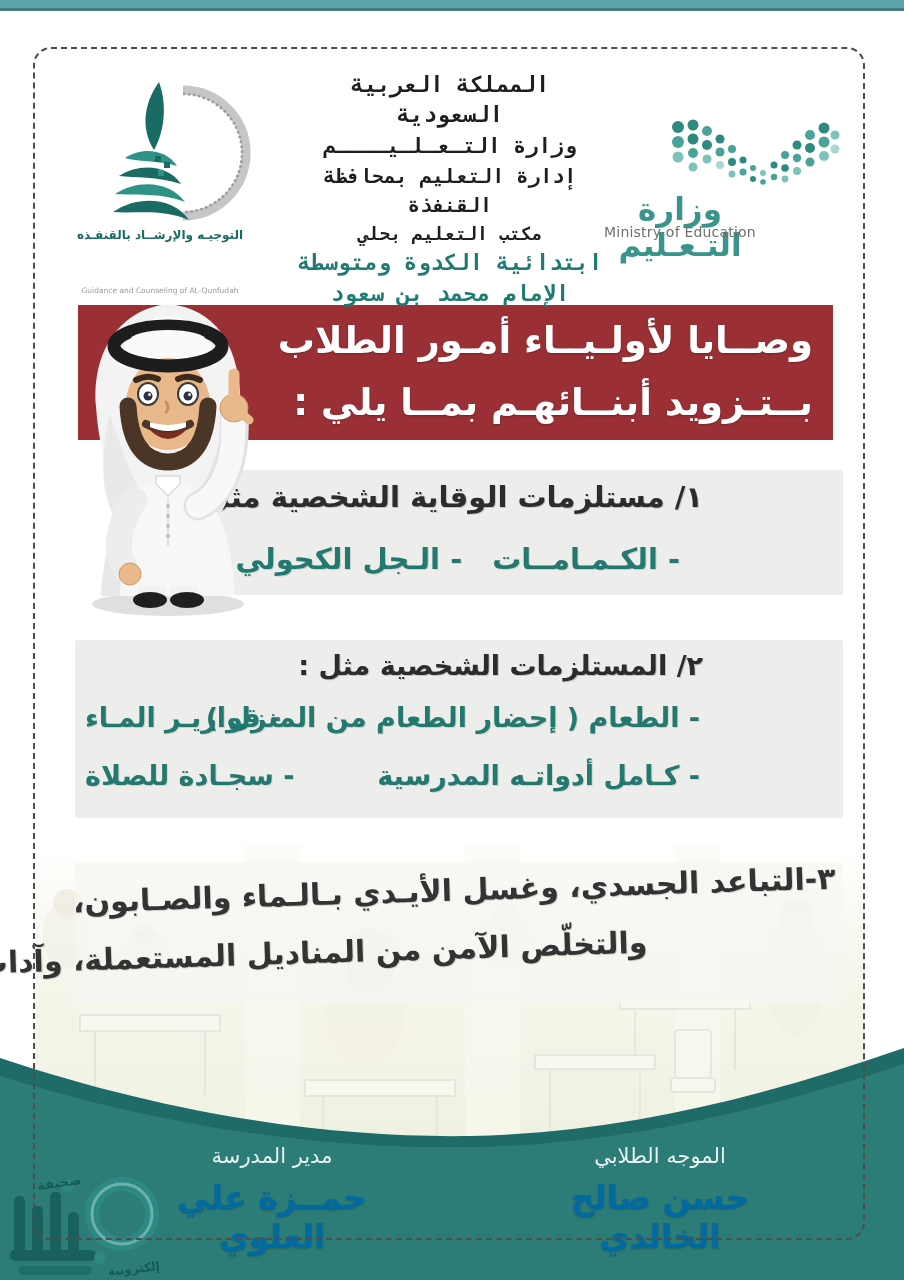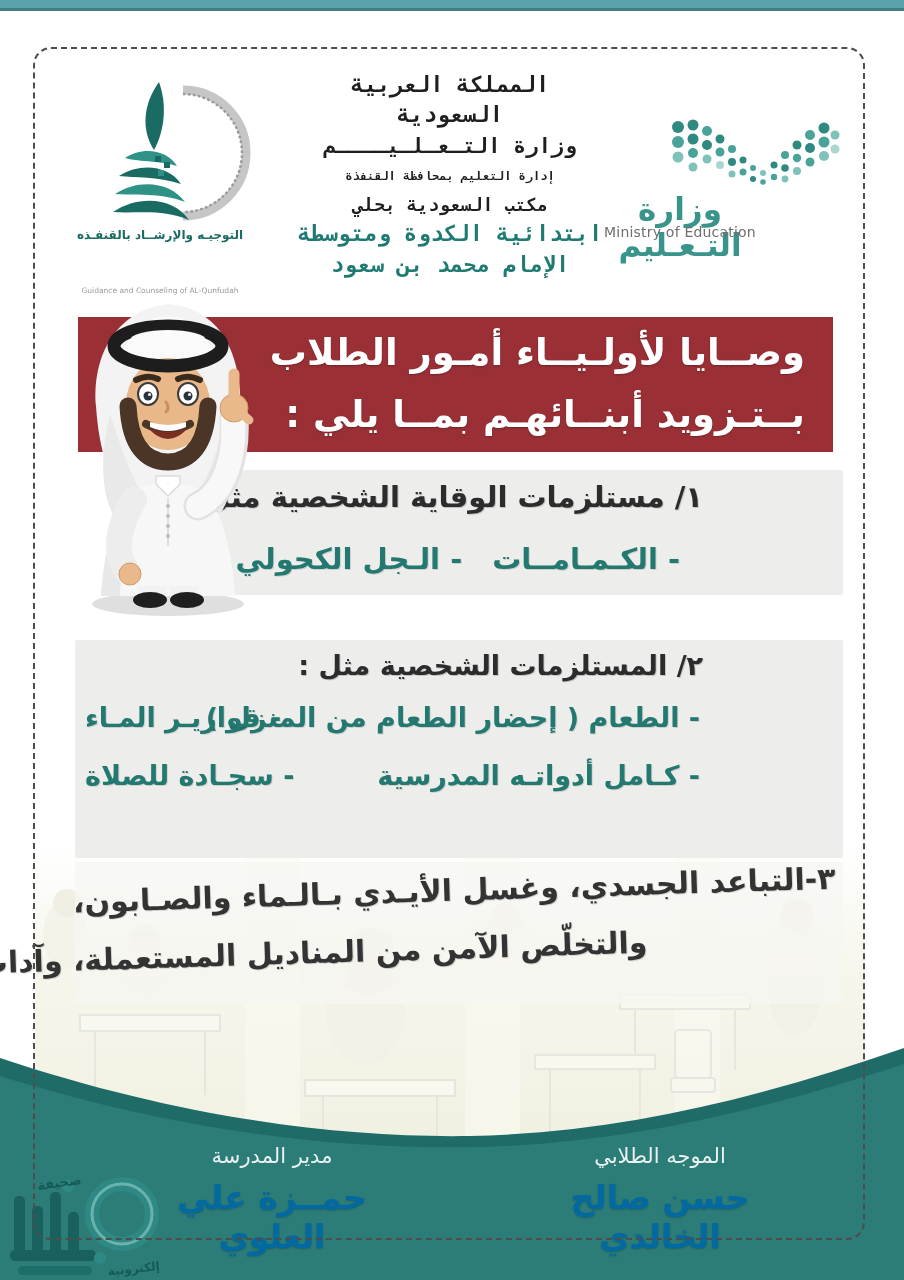--- a/index.html
+++ b/index.html
@@ -18,44 +18,44 @@
   .page{position:relative;width:904px;height:1280px;background:#ffffff;overflow:hidden;margin:0 auto;}
 
   .topbar{position:absolute;left:0;top:0;width:904px;height:11px;background:var(--bar-teal);border-bottom:3px solid #457e82;z-index:6;}
   .frame{position:absolute;left:33px;top:47px;width:832px;height:1193px;border:2px dashed #4d4d4d;border-radius:18px;z-index:5;pointer-events:none;}
 
   
   .gov{position:absolute;left:295px;top:72px;width:310px;text-align:center;z-index:2;color:#1e1e1e;font-weight:bold;font-family:Liberation Mono, monospace;}
   .gov div{direction:rtl;}
   .g1{font-size:22px;line-height:30px;}
   .g2{font-size:21px;line-height:31px;}
-  .g3{font-size:12px;line-height:29px;text-align:center;}
+  .g3{font-size:20px;line-height:29px;text-align:center;}
   .g4{font-size:18px;line-height:28px;}
   .g5,.g6{font-size:22px;line-height:31px;color:var(--school-teal);}
 
   .moe{position:absolute;left:575px;top:105px;width:290px;z-index:2;}
   .moe-dots{position:absolute;left:95px;top:14px;}
   .moe-ar{position:absolute;left:5px;top:86px;width:200px;text-align:center;direction:rtl;color:#39958b;font-size:31px;font-weight:bold;}
   .moe-en{position:absolute;left:5px;top:119px;width:200px;text-align:center;color:#6f6f6f;font-size:14px;font-weight:500;letter-spacing:.2px;}
 
   .gui{position:absolute;left:55px;top:78px;width:210px;z-index:2;}
   .gui-ar{position:absolute;left:0;top:150px;width:210px;text-align:center;direction:rtl;color:#1a6b63;font-size:12px;font-weight:bold;}
   .gui-en{position:absolute;left:0;top:168px;width:210px;text-align:center;color:#9a9a9a;font-size:7.5px;margin-top:40px;}
 
   
-  .banner{position:absolute;left:78px;top:305px;width:755px;height:135px;background:var(--red);z-index:1;text-align:right;padding:5px 28px 0 10px;margin-top:12px;}
+  .banner{position:absolute;left:78px;top:305px;width:755px;height:135px;background:var(--red);z-index:1;text-align:right;padding:5px 20px 0 10px;}
   .banner div{direction:rtl;color:#ffffff;font-weight:bold;font-size:37px;line-height:62px;text-shadow:0 1px 2px rgba(0,0,0,.25);white-space:nowrap;}
 
   
   .char{position:absolute;left:50px;top:294px;z-index:4;}
 
   
   .box{position:absolute;background:var(--box-gray);border-radius:2px;}
   .s1{left:122px;top:470px;width:721px;height:125px;z-index:2;}
-  .s2{left:75px;top:640px;width:768px;height:218px;z-index:2;}
+  .s2{left:75px;top:640px;width:768px;height:178px;z-index:2;}
   .s3{left:75px;top:862px;width:768px;height:142px;background:rgba(246,246,242,.78);z-index:2;}
 
   .heading{position:absolute;direction:rtl;color:var(--ink);font-weight:bold;white-space:nowrap;text-shadow:1px 1px 0 rgba(0,0,0,.18);}
   .s1 .heading{right:140px;top:10px;font-size:29px;}
   .s2 .heading{right:140px;top:10px;font-size:27px;}
   .item{direction:rtl;color:var(--teal-text);font-weight:bold;white-space:nowrap;text-shadow:1px 1px 0 rgba(0,0,0,.12);}
   .s1-items{position:absolute;right:163px;top:72px;display:flex;flex-direction:row-reverse;gap:30px;}
   .s1-items .item{font-size:29px;}
   .s2 .item{position:absolute;font-size:27px;}
   .it-food{right:143px;top:62px;}
@@ -88,21 +88,21 @@
 
 <div class="page">
 
   <div class="topbar"></div>
   <div class="frame"></div>
 
   <div class="gov">
     <div class="g1">المملكة العربية السعودية</div>
     <div class="g2">وزارة التـعـلـيــــم</div>
     <div class="g3">إدارة التعليم بمحافظة القنفذة</div>
-    <div class="g4">مكتب السعودية بحلي</div>
+    <div class="g4">مكتب التعليم بحلي</div>
     <div class="g5">ابتدائية الكدوة ومتوسطة</div>
     <div class="g6">الإمام محمد بن سعود</div>
   </div>
 
   <div class="moe">
     <svg class="moe-dots" width="170" height="66" viewBox="0 0 170 66">
       <g>
         <circle cx="8" cy="8" r="6" fill="#2e8a80"></circle>
           <circle cx="8" cy="23" r="6" fill="#4aa399"></circle>
           <circle cx="8" cy="38" r="5.5" fill="#7fc2ba"></circle>

